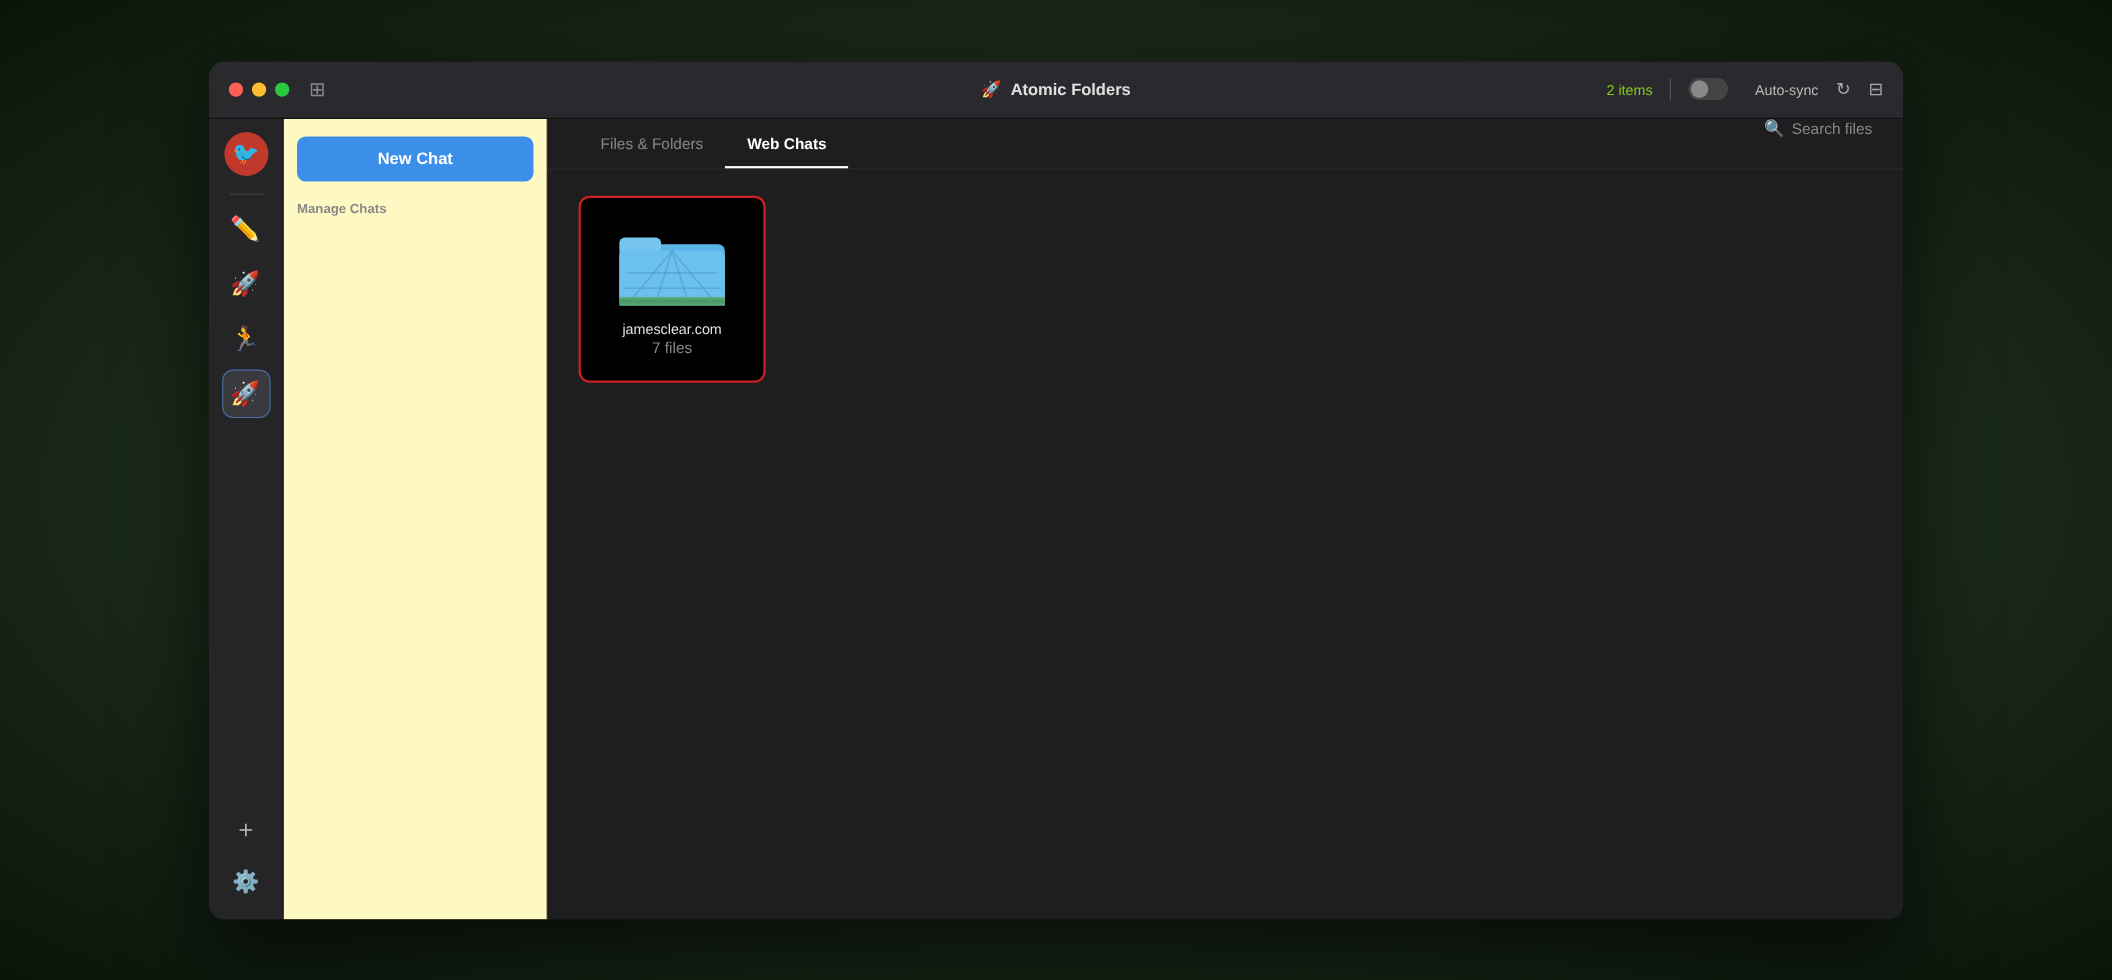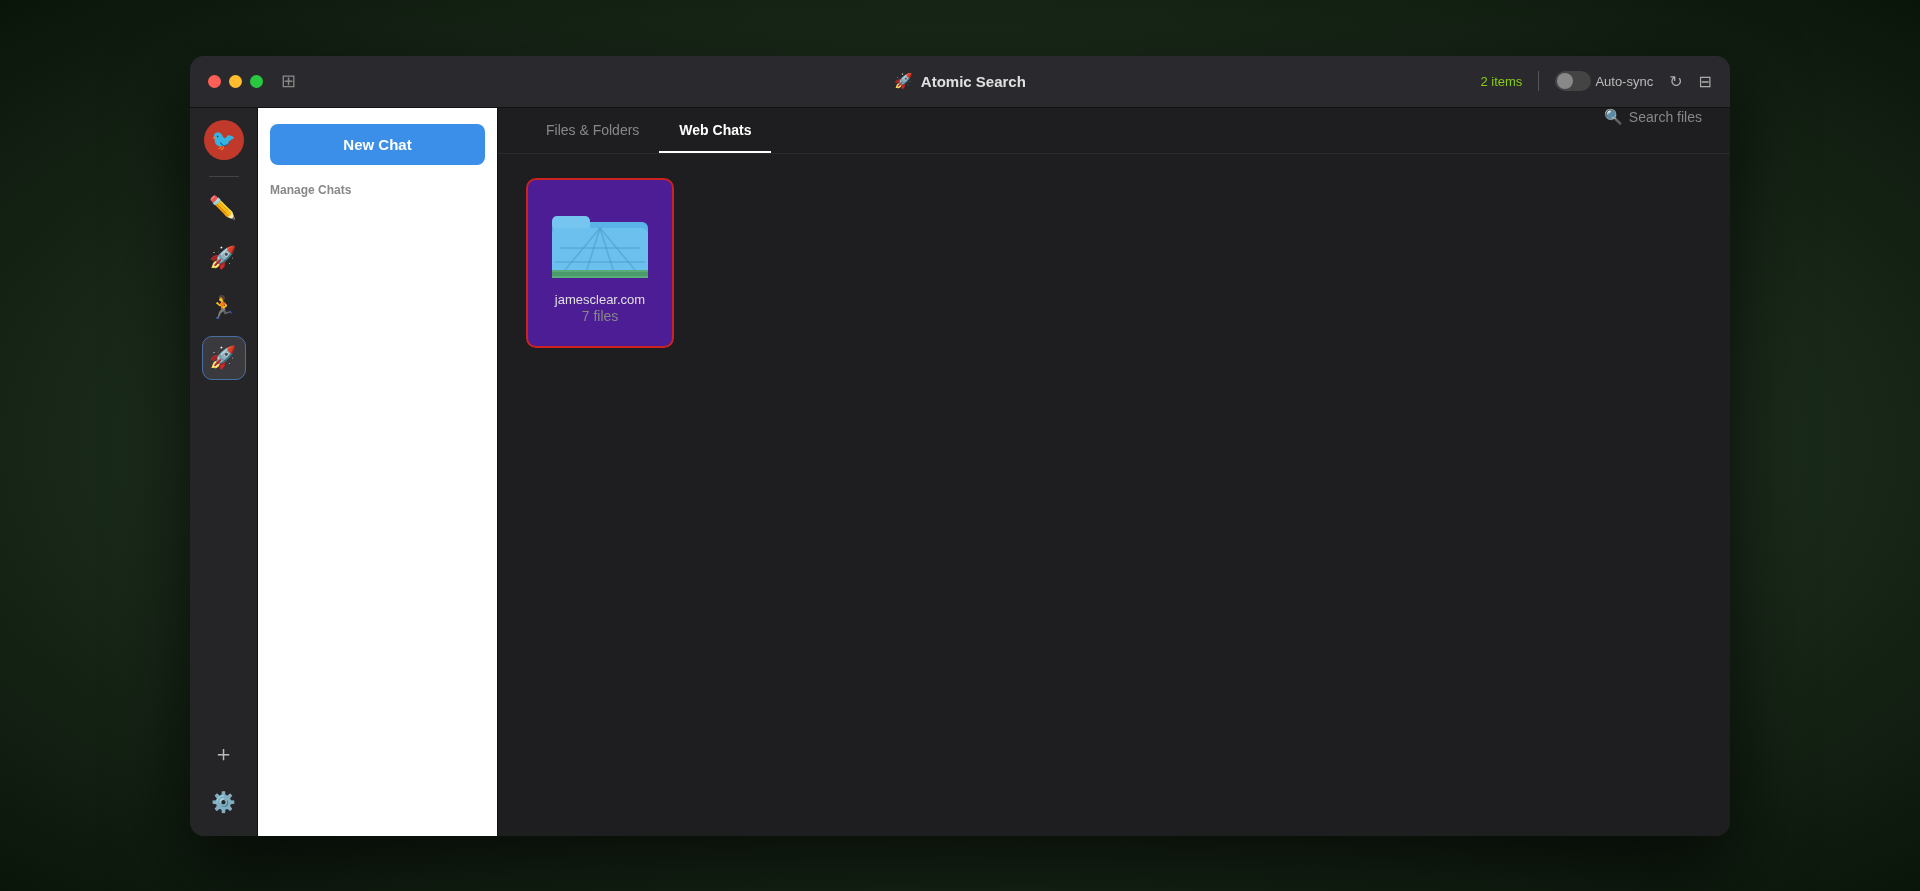--- a/index.html
+++ b/index.html
@@ -90,21 +90,21 @@
 
     .divider-v {
       width: 1px;
       height: 20px;
       background: #555;
     }
 
     .autosync-toggle {
       display: flex;
       align-items: center;
-      gap: 4px;
+      gap: 24px;
     }
 
     .toggle-track {
       width: 36px;
       height: 20px;
       background: #444;
       border-radius: 10px;
       position: relative;
       cursor: pointer;
     }
@@ -214,21 +214,21 @@
       align-items: center;
       justify-content: center;
       font-size: 20px;
       color: #bbb;
       cursor: pointer;
     }
 
     
     .chat-sidebar {
       width: 240px;
-      background: #ffffff;
+      background: #fef9c3;
       border-right: 1px solid #111;
       display: flex;
       flex-direction: column;
       padding: 16px 12px;
       flex-shrink: 0;
     }
 
     .new-chat-btn {
       background: #3b8fe8;
       color: #fff;
@@ -336,25 +336,25 @@
       flex: 1;
       padding: 24px 28px;
       overflow-y: auto;
       display: flex;
       flex-wrap: wrap;
       align-content: flex-start;
       gap: 16px;
     }
 
     .file-item {
-      width: 148px;
+      width: 170px;
       height: 170px;
       border-radius: 10px;
       border: 2.5px solid #cc2222;
-      background: #4c1d95;
+      background: #000000;
       display: flex;
       flex-direction: column;
       align-items: center;
       justify-content: center;
       cursor: pointer;
       padding: 12px;
     }
 
     .folder-icon {
       width: 100px;
@@ -410,21 +410,21 @@
 
   <div class="titlebar">
     <div class="traffic-lights">
       <div class="traffic-light close"></div>
       <div class="traffic-light minimize"></div>
       <div class="traffic-light maximize"></div>
     </div>
     <div class="titlebar-sidebar-toggle">⊞</div>
     <div class="titlebar-center">
       <span>🚀</span>
-      <span>Atomic Search</span>
+      <span>Atomic Folders</span>
     </div>
     <div class="titlebar-right">
       <span class="items-count">2 items</span>
       <div class="divider-v"></div>
       <div class="autosync-toggle">
         <div class="toggle-track">
           <div class="toggle-thumb"></div>
         </div>
         <span class="autosync-label">Auto-sync</span>
       </div>

